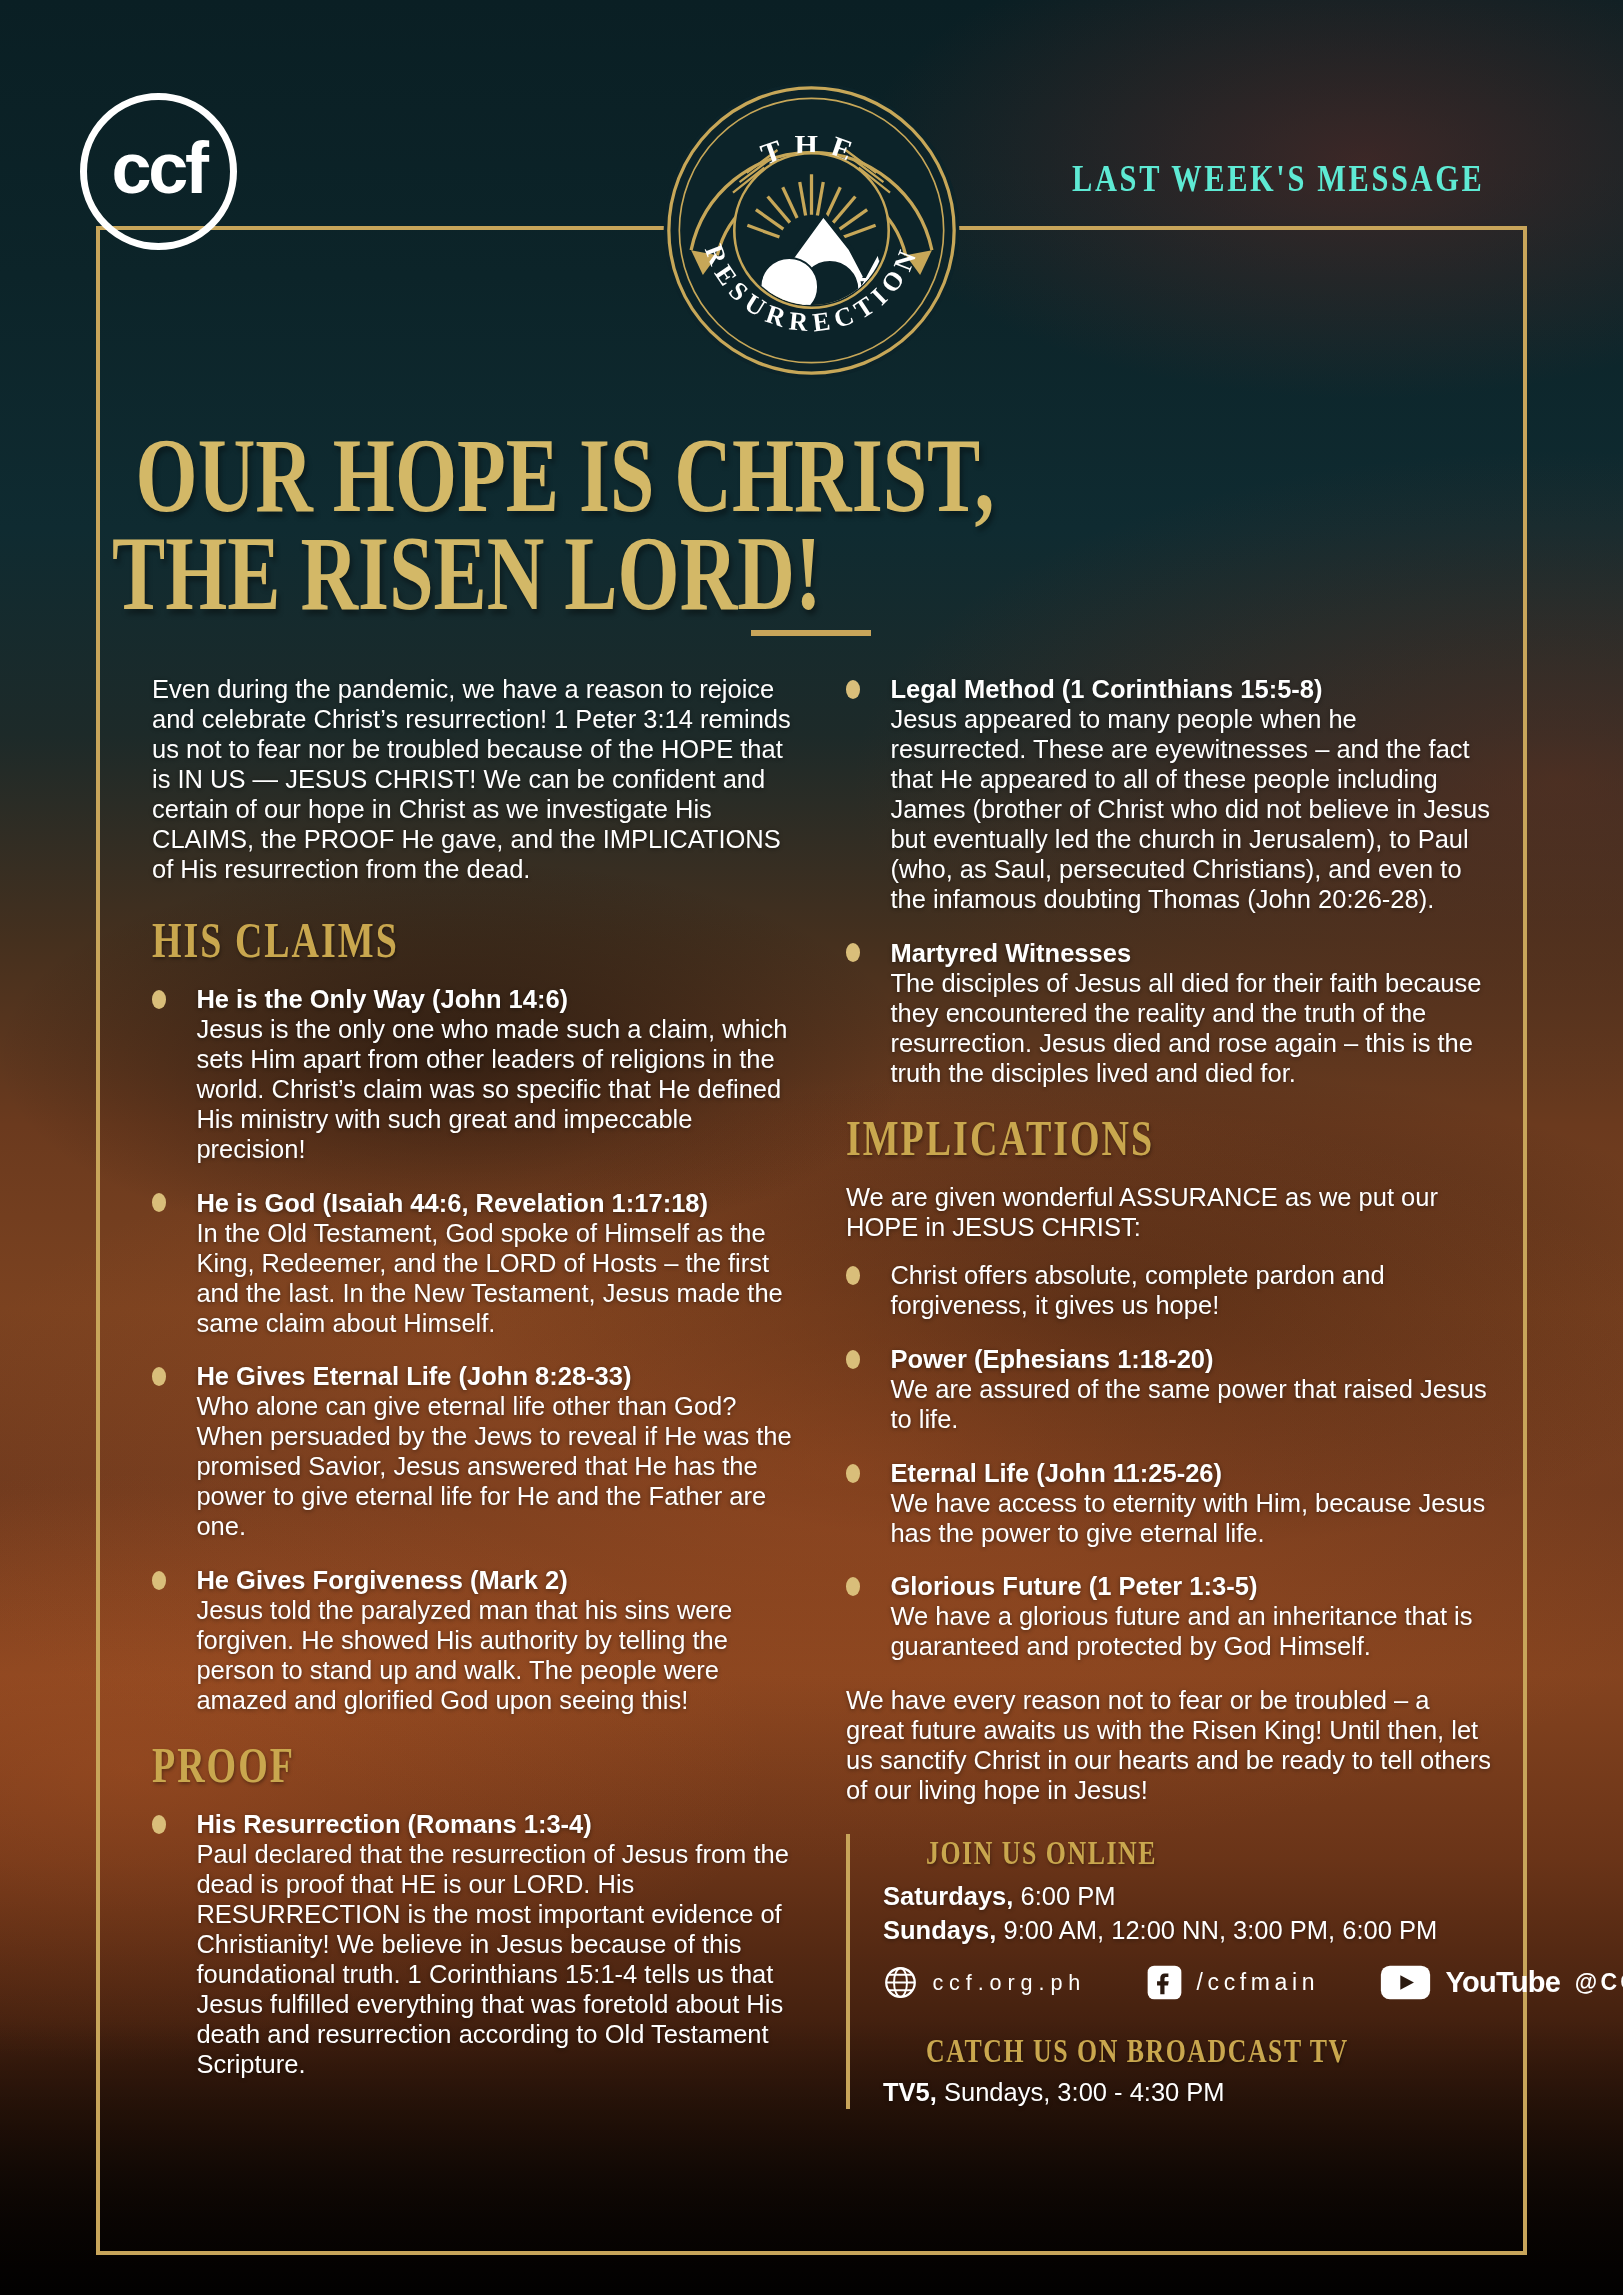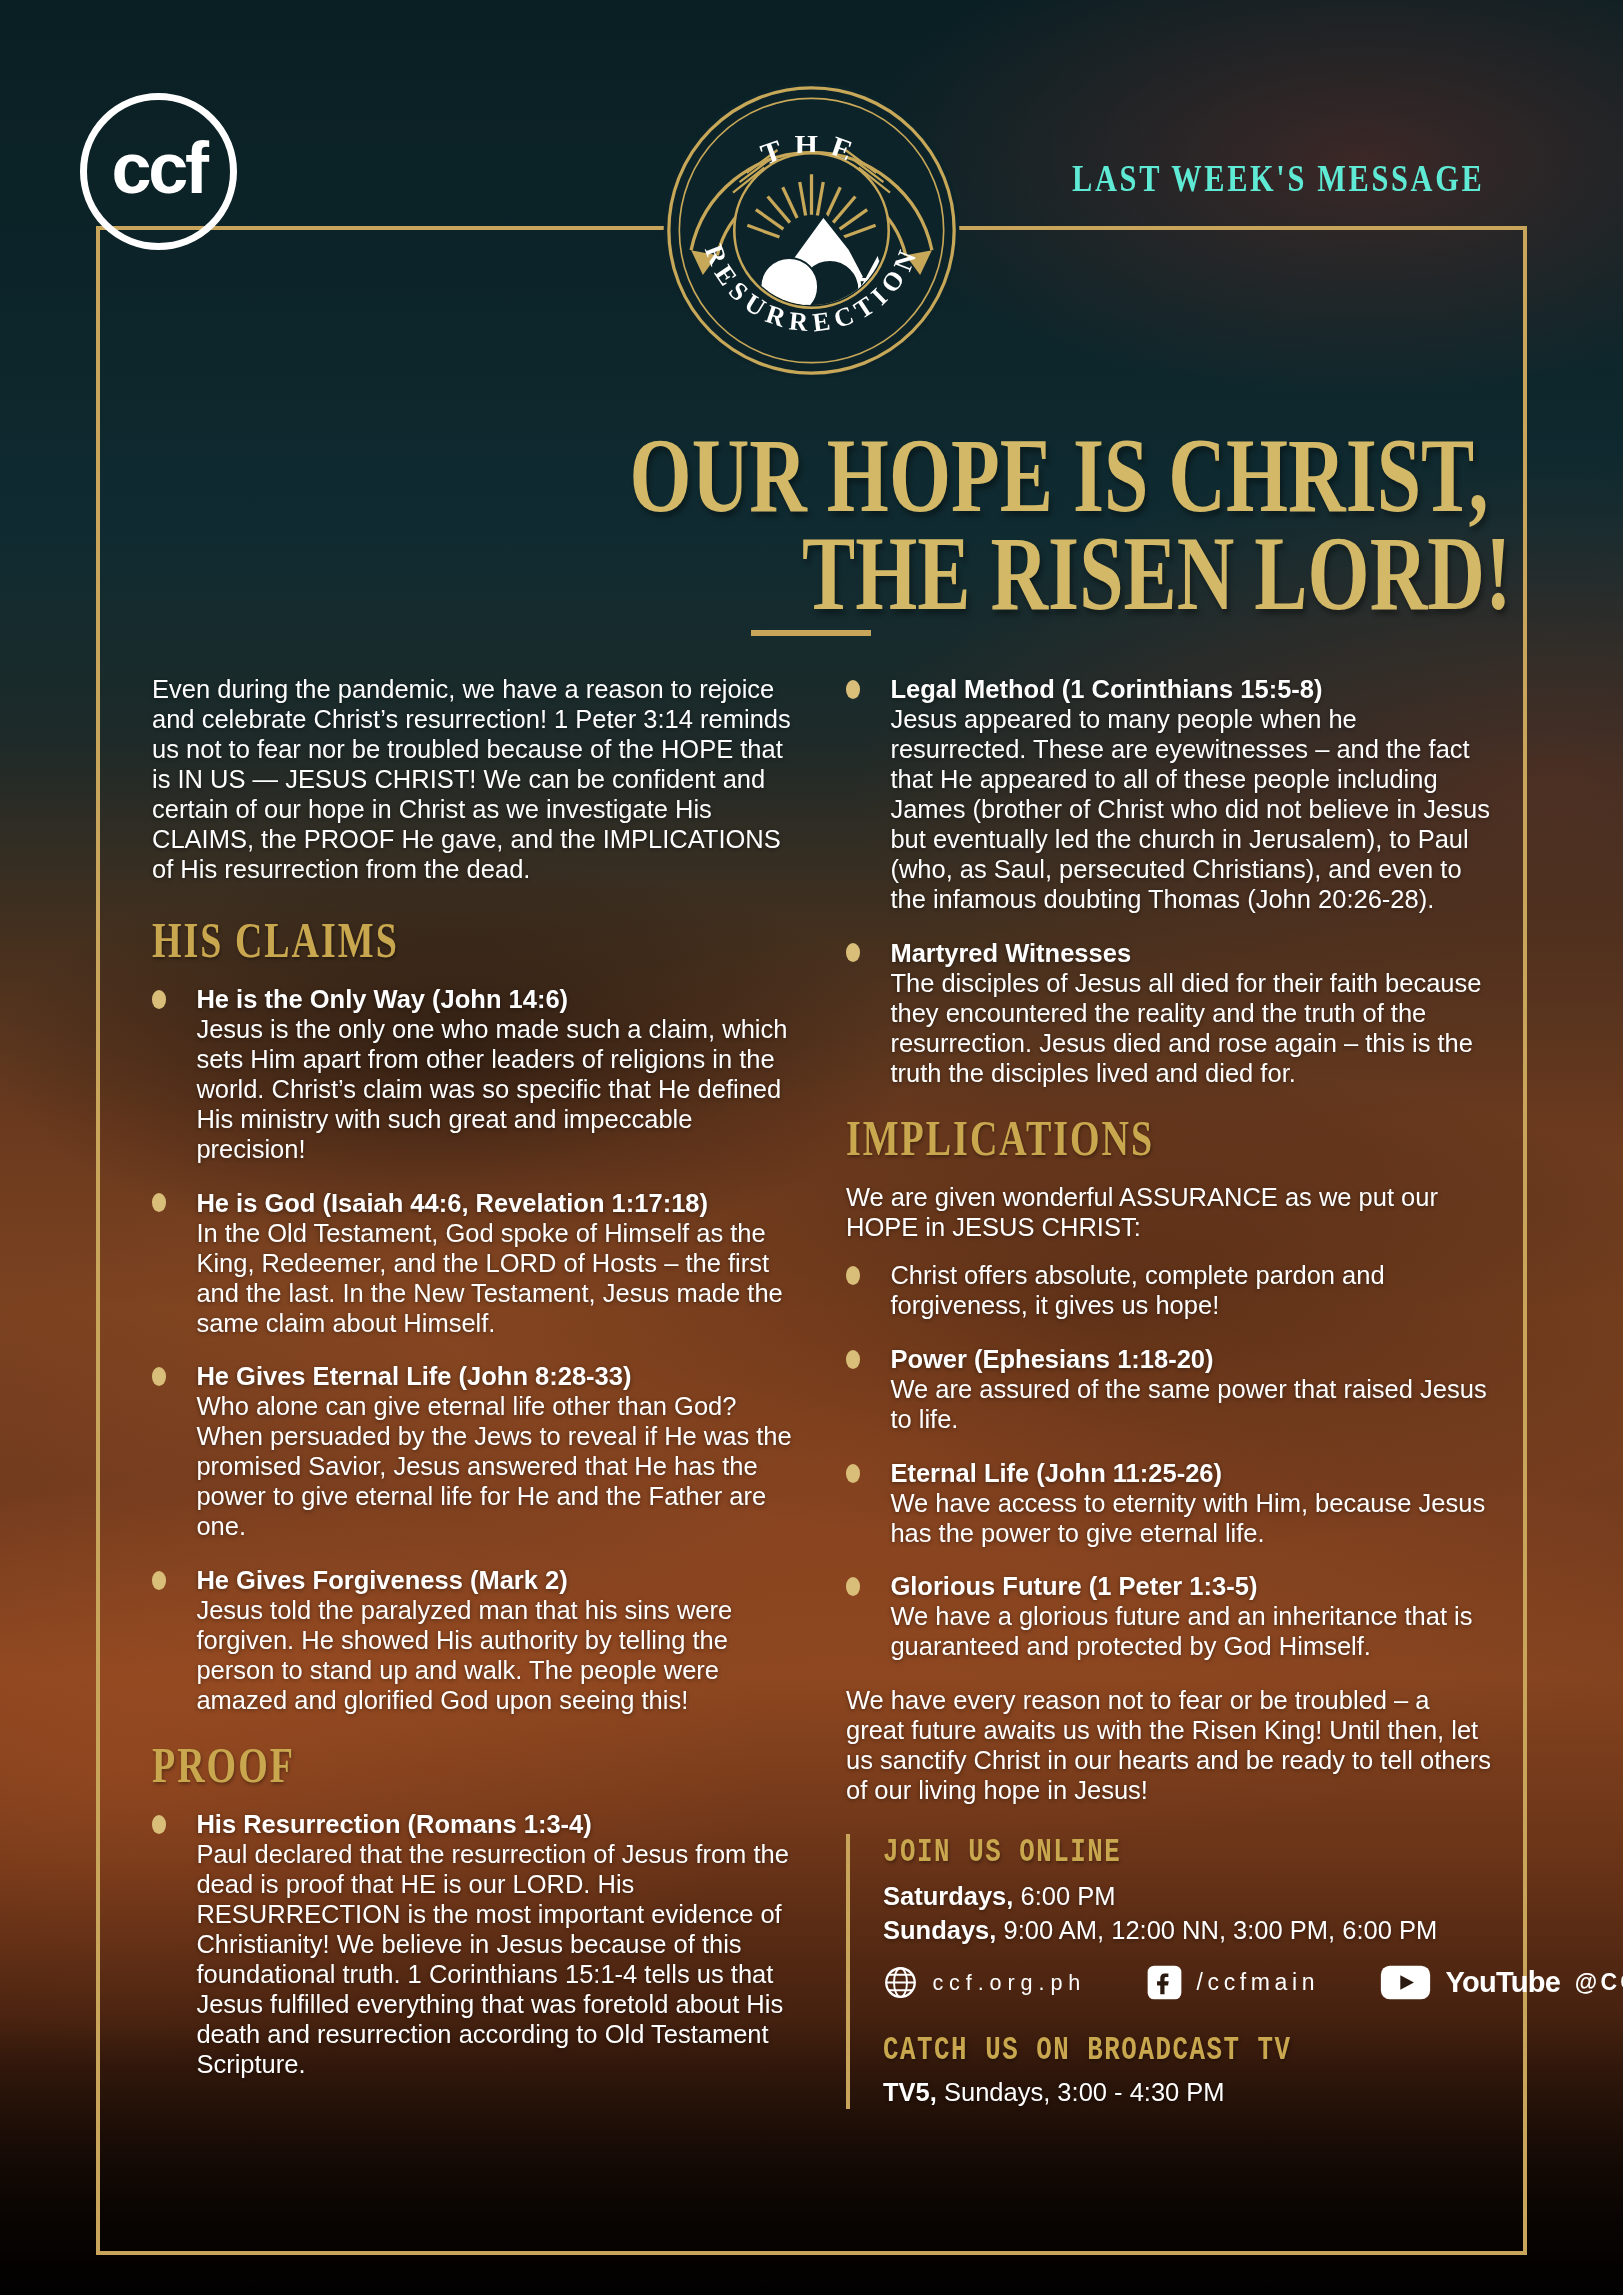--- a/index.html
+++ b/index.html
@@ -41,21 +41,21 @@
   .badge { position:absolute; left:661px; top:80px; width:301px; height:301px; }
   .tagline {
     position:absolute; right:140px; top:156px; text-align:right;
     font-family:"Liberation Serif", serif; font-weight:bold;
     font-size:38px; color:#5eead4; letter-spacing:3.3px; white-space:nowrap;
   }
   .cond { display:inline-block; transform:scaleX(0.76); transform-origin:left center; }
   .cond-c { display:inline-block; transform:scaleX(0.76); transform-origin:center center; }
   .cond-r { display:inline-block; transform:scaleX(0.80); transform-origin:right center; }
   .title {
-    position:absolute; left:0; right:0; top:427px; text-align:right;
+    position:absolute; left:0; right:0; top:427px; text-align:left;
     font-family:"Liberation Serif", serif; font-weight:bold;
     font-size:105px; line-height:98px; color:#d3b867;
     text-shadow:3.3px 4.6px 6.5px rgba(0,0,0,0.35);
   }
   .title .line { white-space:nowrap; }
   .divider { position:absolute; left:751px; top:630px; width:120px; height:5.9px; background:#c8a55a; }
   
   .col { position:absolute; color:#ffffff; }
   .col-left  { left:152px;  top:674px; width:645px; }
   .col-right { left:846px; top:674px; width:648px; }
@@ -77,24 +77,25 @@
     flex:0 0 auto; width:14.4px; height:19px; border-radius:50%;
     background:#d9be7a; margin-top:5.9px;
   }
   .lead { margin-bottom:18.3px; }
   .closing { margin-top:10.5px; }
   
   .join {
     margin-top:29px; border-left:4.6px solid #c8a55a; padding-left:33px;
   }
   h3.sub {
-    font-family:Liberation Mono, monospace; font-weight:bold;
+    font-family:Liberation Serif, serif; font-weight:bold;
     font-size:34px; line-height:37px; letter-spacing:2px; color:#c9a74e;
     margin-bottom:7.9px; white-space:nowrap;
     text-shadow:1.3px 2px 3.9px rgba(0,0,0,0.35);
+    margin-left:43px;
   }
   h3.gap { margin-top:29px; margin-bottom:5.2px; }
   .sched { line-height:34px; }
   .links { display:flex; align-items:center; gap:61px; margin-top:15.7px; height:41px; }
   .link { display:flex; align-items:center; gap:14.4px; }
   .ltext { font-size:21.6px; letter-spacing:5.9px; color:#fff; }
   .fbtext { font-size:23px; letter-spacing:4.6px; color:#fff; }
   .yt-word { font-size:29px; font-weight:bold; letter-spacing:-0.7px; color:#fff; }
   .yt-handle { font-size:23px; letter-spacing:3.3px; font-weight:bold; color:#fff; }
 </style>

